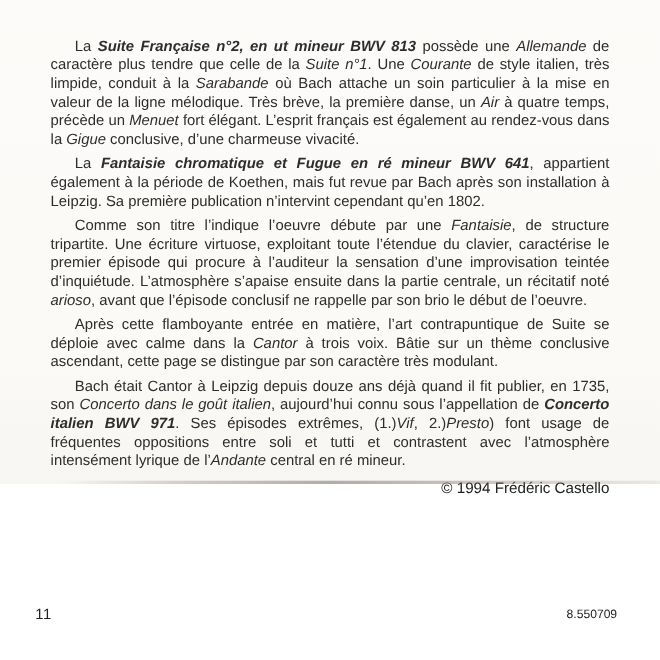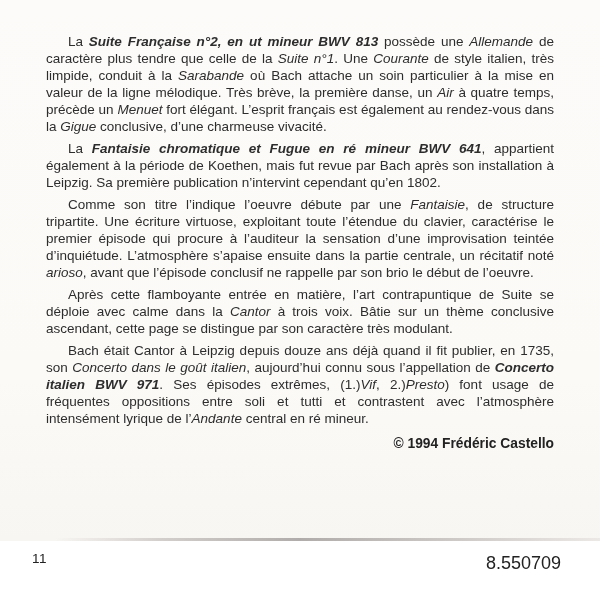--- a/index.html
+++ b/index.html
@@ -7,21 +7,21 @@
     padding: 0;
     width: 600px;
     height: 600px;
     overflow: hidden;
     font-family: "Liberation Sans", "DejaVu Sans", sans-serif;
   }
   .page {
     position: absolute;
     inset: 0;
     width: 600px;
-    height: 541px;
+    height: 440px;
     background: linear-gradient(180deg, #fcfbf9 0%, #fbfaf7 70%, #f8f6f3 100%);
   }
   .notes {
     position: absolute;
     left: 46px;
     right: 46px;
     top: 33px;
     color: #2d2d2d;
     font-size: 13.5px;
     line-height: 17px;
@@ -29,39 +29,39 @@
   }
   .notes p {
     margin: 0 0 5px 0;
     text-indent: 22px;
   }
   .seg-n { font-style: normal; }
   .seg-i { font-style: italic; }
   .seg-bi { font-weight: 700; font-style: italic; }
   .copyright {
     text-align: right;
-    font-weight: 700;
+    font-weight: 400;
     text-indent: 0 !important;
     margin-top: 8px !important;
     font-size: 13.8px;
     color: #222;
   }
   .page-number {
     position: absolute;
     left: 32px;
     top: 551px;
     font-size: 13.5px;
     letter-spacing: 0.5px;
     color: #222;
   }
   .catalog-number {
     position: absolute;
     right: 39px;
     top: 553px;
-    font-size: 18px;
+    font-size: 11px;
     color: #222;
   }
   .scan-edge {
     position: absolute;
     left: 55px;
     right: 0;
     bottom: 0;
     height: 3px;
     background: linear-gradient(90deg,
       rgba(120,112,112,0) 0%,

